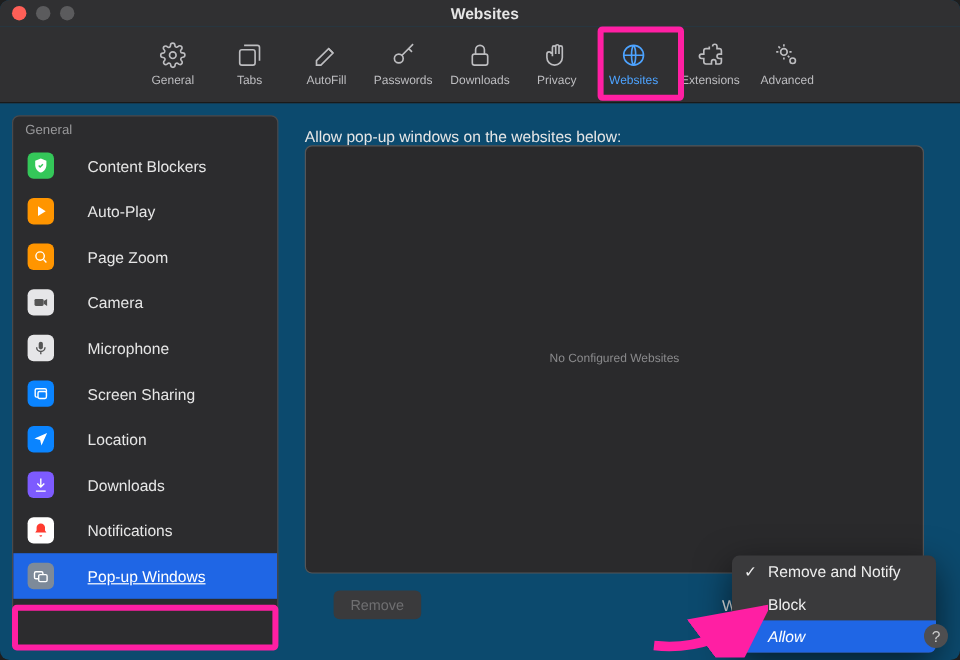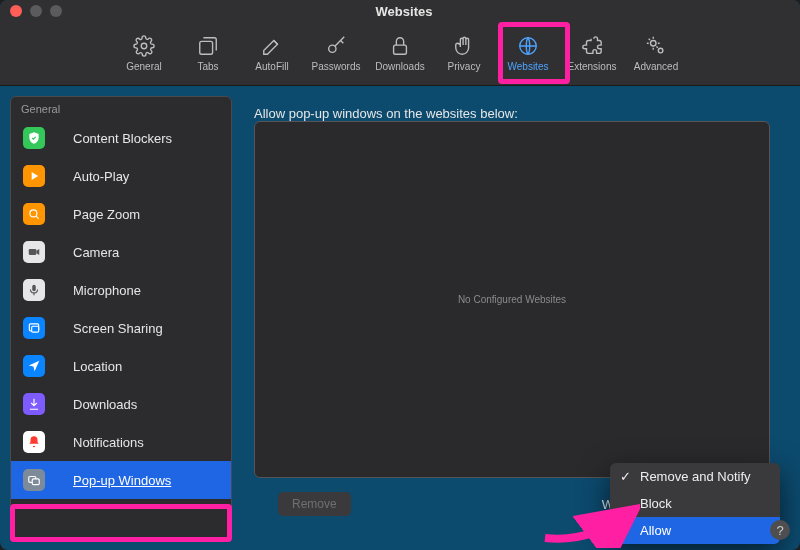--- a/index.html
+++ b/index.html
@@ -26,21 +26,21 @@
   .sb-icon { width: 22px; height: 22px; border-radius: 5px; display: flex; align-items: center; justify-content: center; flex-shrink: 0; }
   .sb-icon svg { width: 14px; height: 14px; }
   .main { flex: 1; display: flex; flex-direction: column; padding: 10px 20px 24px 10px; position: relative;}
   .main-heading { font-size: 13px; color: #e6e6e6; margin-bottom: 0; }
   .listbox { flex: 1; border: 1px solid #555557; border-radius: 6px; background: #2a2a2c; display: flex; align-items: center; justify-content: center; color: #8a8a8c; font-size: 10px;}
   .footer { display: flex; align-items: center; gap: 20px; margin-top: 14px; padding-left: 24px; }
   .remove-btn { background: #3a3a3c; color: #6f6f71; border: none; padding: 5px 14px; border-radius: 5px; font-size: 12px; }
   .footer-label { font-size: 13px; color: #e6e6e6; margin-left: auto; }
   .dropdown { position: absolute; right: 10px; bottom: -4px; width: 170px; background: #3a3a3c; border-radius: 6px; box-shadow: 0 10px 30px rgba(0,0,0,.6); overflow: hidden; font-size: 13px; }
   .dd-item { display: flex; align-items: center; padding: 6px 10px; color: #eee; cursor: pointer; gap: 6px;}
-  .dd-item.selected { background: #1f66e5; color: #fff; }
+  .dd-item.selected { background: #1f66e5; color: #fff; font-style: italic; }
   .dd-check { width: 14px; display: inline-block; }
   .help { position: absolute; right: 10px; bottom: 10px; width: 20px; height: 20px; border-radius: 50%; background: #4e4e50; color: #ccc; font-size: 13px; display:flex; align-items:center; justify-content:center;}
   .sidebar-outline { position: absolute; left: 10px; bottom: 8px; width: 222px; height: 38px; border: 5px solid #ff1fa3; border-radius: 4px; pointer-events: none; }
   .arrow { position: absolute; right: 150px; bottom: -8px; width: 100px; height: 60px; pointer-events: none;}
 </style>
 </head>
 <body>
 
 <div class="window">
 

